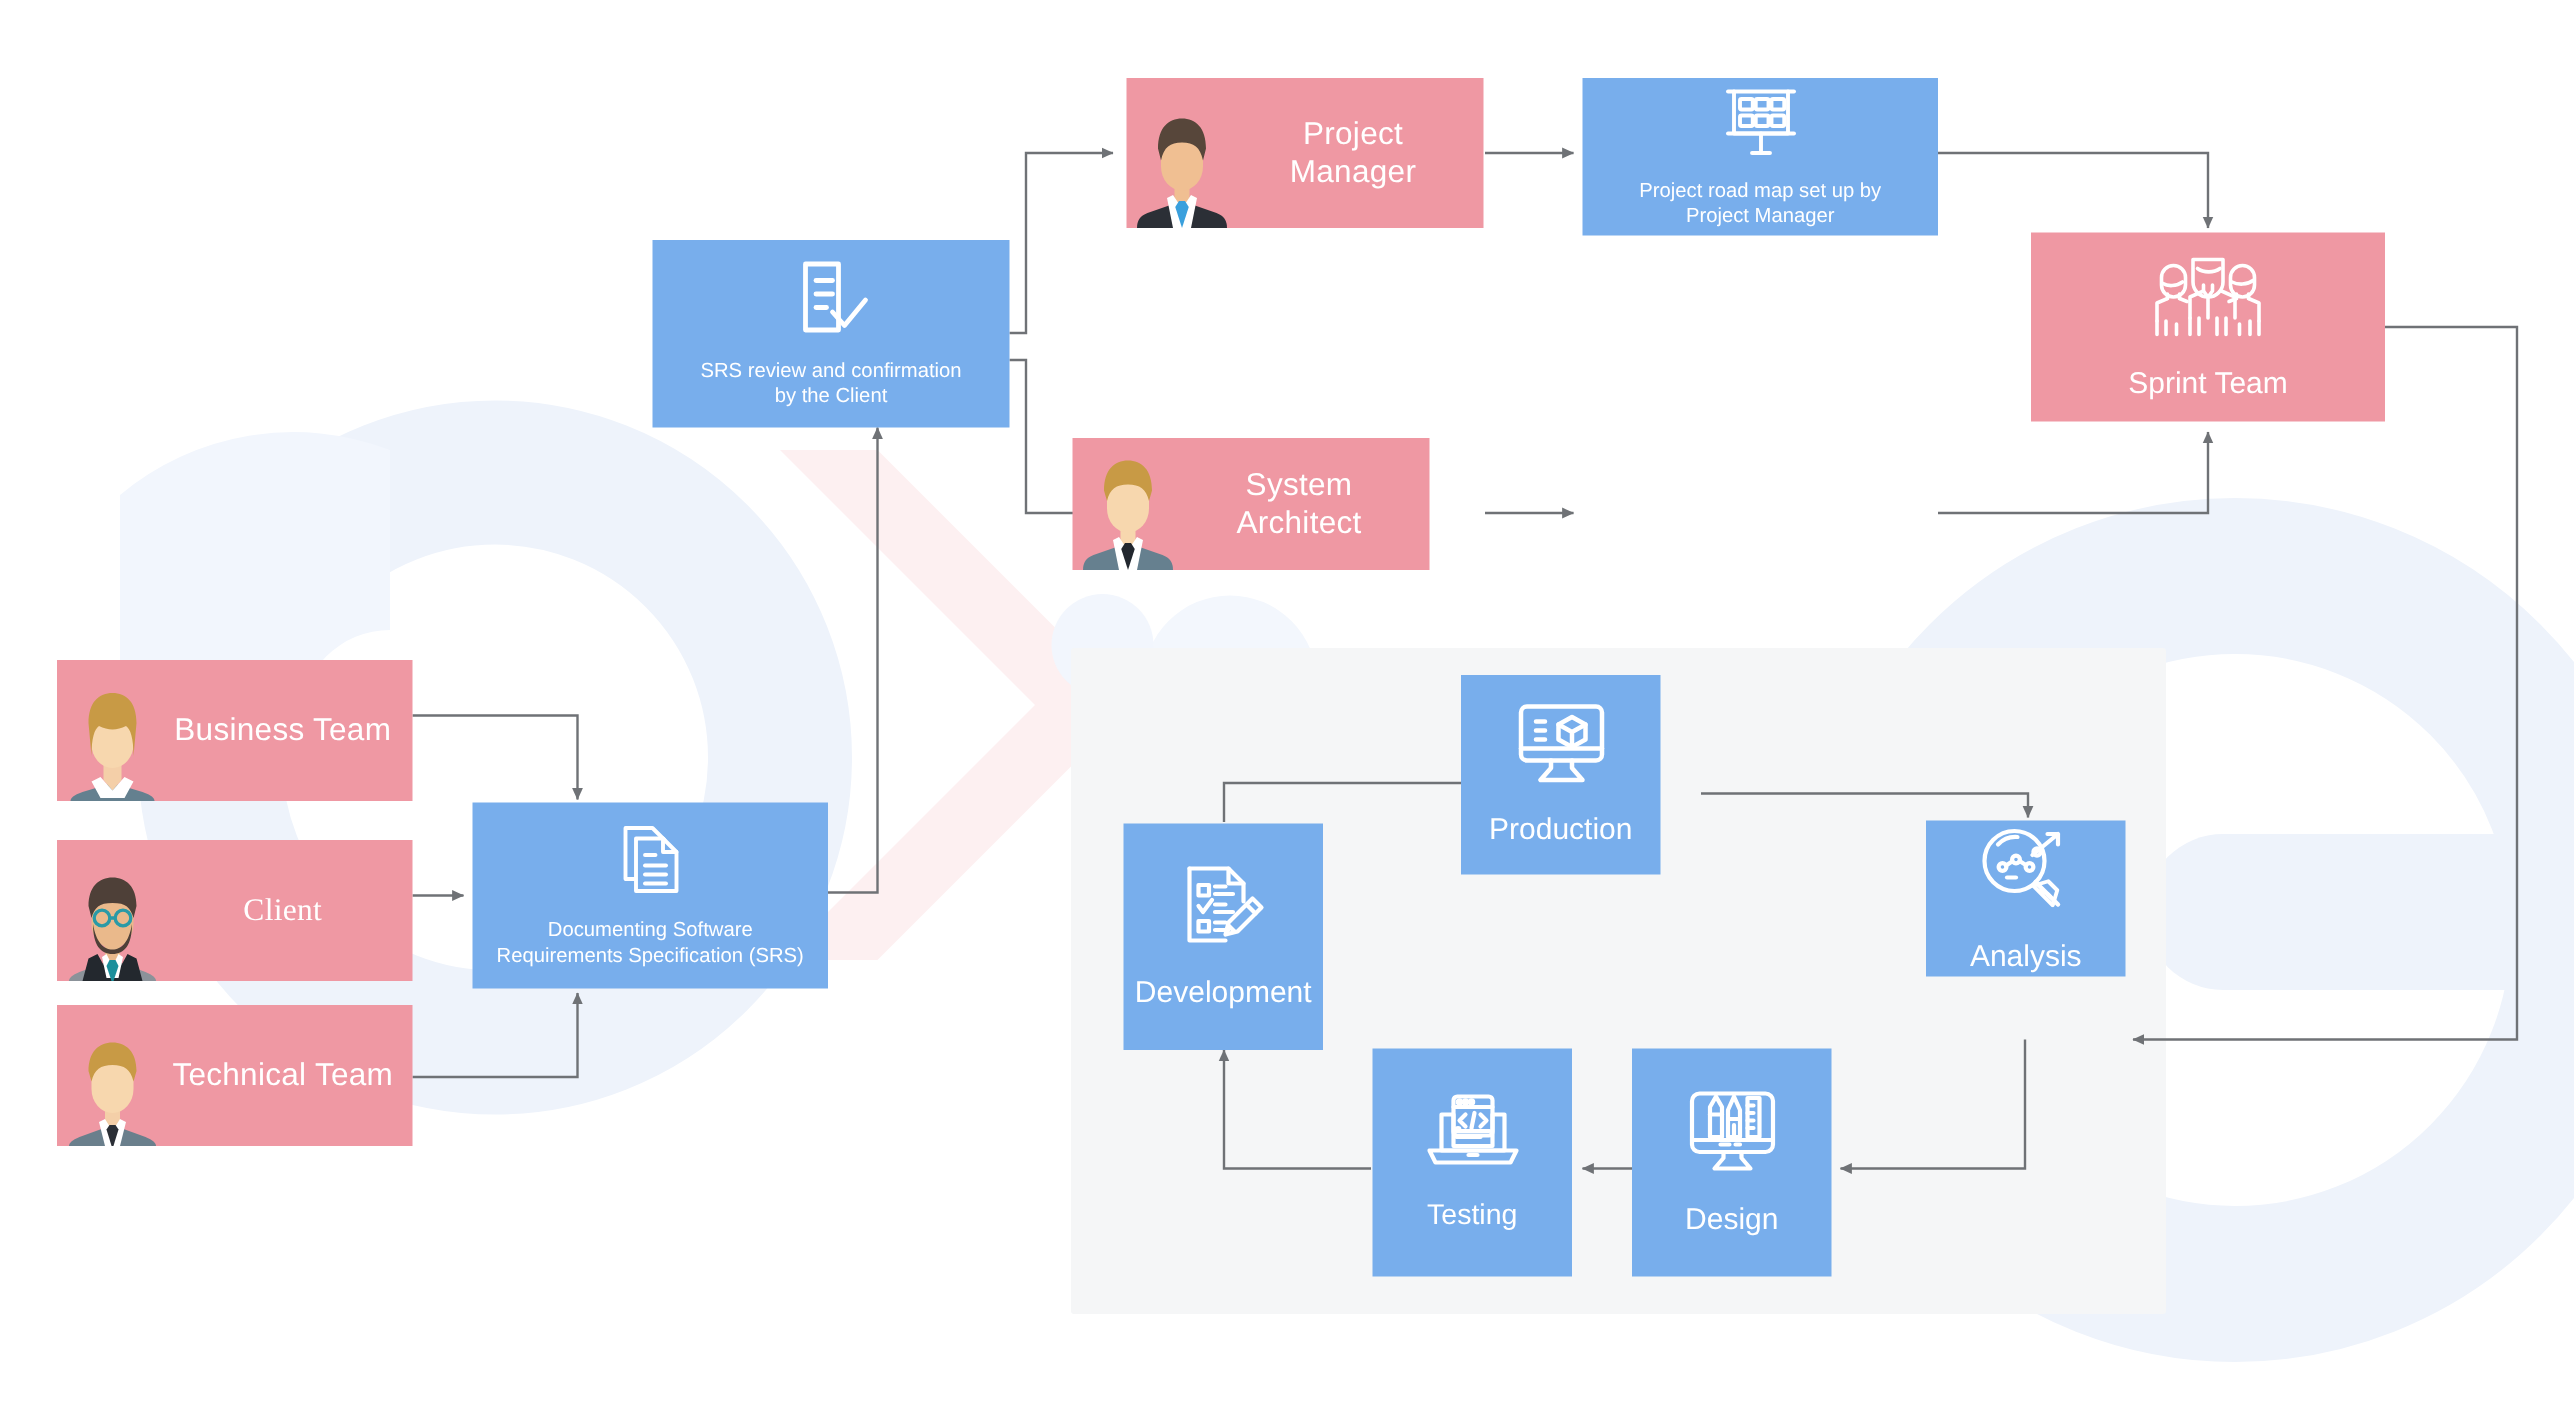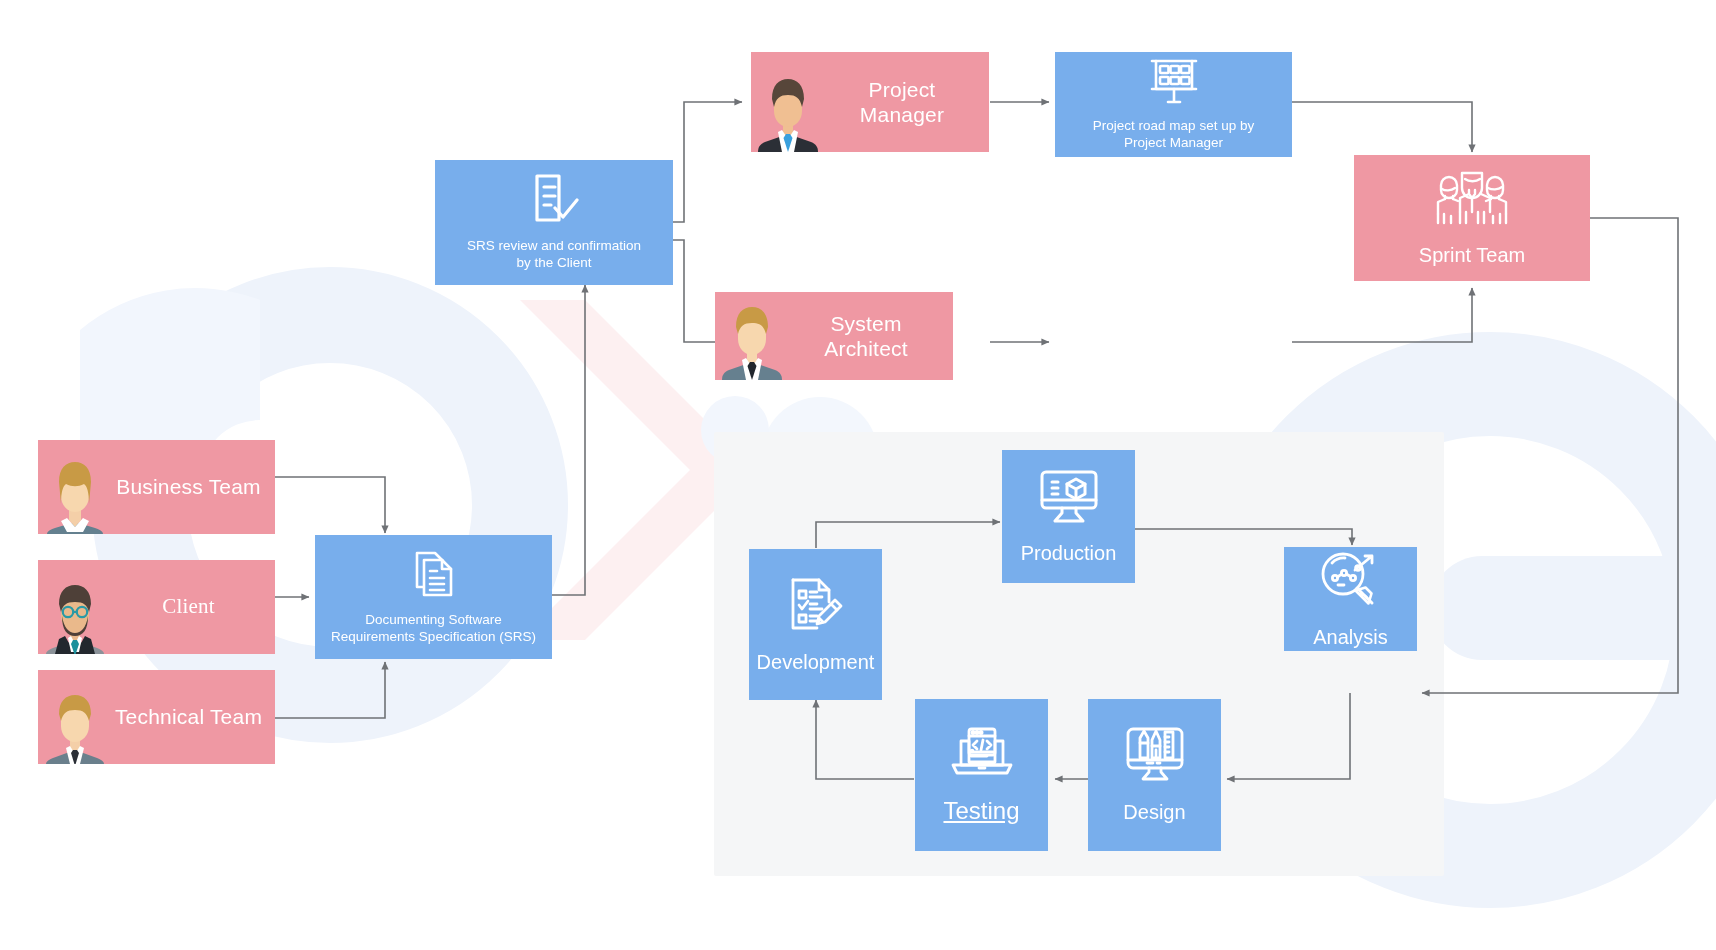--- a/index.html
+++ b/index.html
@@ -303,21 +303,21 @@
         <path d="M58 16 a8 8 0 0 1 16 0 v5 a8 8 0 0 1 -16 0 z"></path>
         <path d="M59 19 c4 2 10 2 14 -1"></path>
         <path d="M62 27 v3 M70 27 v3"></path>
         <path d="M70 30 l7 3 v12 M62 30 l-5 2"></path>
         <path d="M77 45 v9 M71 45 v9 M64 47 v7"></path>
       </svg>
     </span>
     <div class="cap-lg">Sprint Team</div>
   </div>
 
-  <div class="node blue" style="left:1002px;top:450px;width:133px;height:133px;">
+  <div class="node blue" style="left:974px;top:450px;width:133px;height:133px;">
     <span class="icon">
       <svg width="62" height="58" viewBox="0 0 62 58" fill="none" stroke="#ffffff" stroke-width="3" stroke-linejoin="round" stroke-linecap="round">
         <rect x="4" y="3" width="54" height="36" rx="4"></rect>
         <path d="M4 31 h54"></path>
         <path d="M24 39 v5 l-7 8 h28 l-7 -8 v-5"></path>
         <path d="M14 13 h6 M14 19 h6 M14 25 h6"></path>
         <path d="M38 10 l9 5 v10 l-9 5 l-9 -5 v-10 z"></path>
         <path d="M29 15 l9 5 l9 -5 M38 20 v10"></path>
       </svg>
     </span>
@@ -372,21 +372,21 @@
         <rect x="20" y="4" width="26" height="26" rx="2.5"></rect>
         <path d="M20 11 h26"></path>
         <circle cx="24" cy="7.6" r="1.1" fill="#ffffff"></circle>
         <circle cx="28" cy="7.6" r="1.1" fill="#ffffff"></circle>
         <circle cx="32" cy="7.6" r="1.1" fill="#ffffff"></circle>
         <path d="M28 16 l-4 4 l4 4 M38 16 l4 4 l-4 4 M34 15 l-2 10"></path>
         <path d="M22 33 h22 M22 37 h16" transform="translate(0,-6)"></path>
         <circle cx="23" cy="26" r="0.9" fill="#ffffff"></circle>
       </svg>
     </span>
-    <div class="cap-lg" style="font-size:24px;text-decoration:underline;">Testing</div>
+    <div class="cap-lg" style="font-size:19px;">Testing</div>
   </div>
 
   <div class="node blue" style="left:749px;top:549px;width:133px;height:151px;">
     <span class="icon">
       <svg width="58" height="60" viewBox="0 0 58 60" fill="none" stroke="#ffffff" stroke-width="2.8" stroke-linejoin="round" stroke-linecap="round">
         <path d="M6 4 h26 l10 10 v12"></path>
         <path d="M6 4 v48 h24"></path>
         <path d="M32 4 v10 h10"></path>
         <rect x="12" y="15" width="7" height="7"></rect>
         <path d="M23 16 h7 M23 21 h12"></path>

